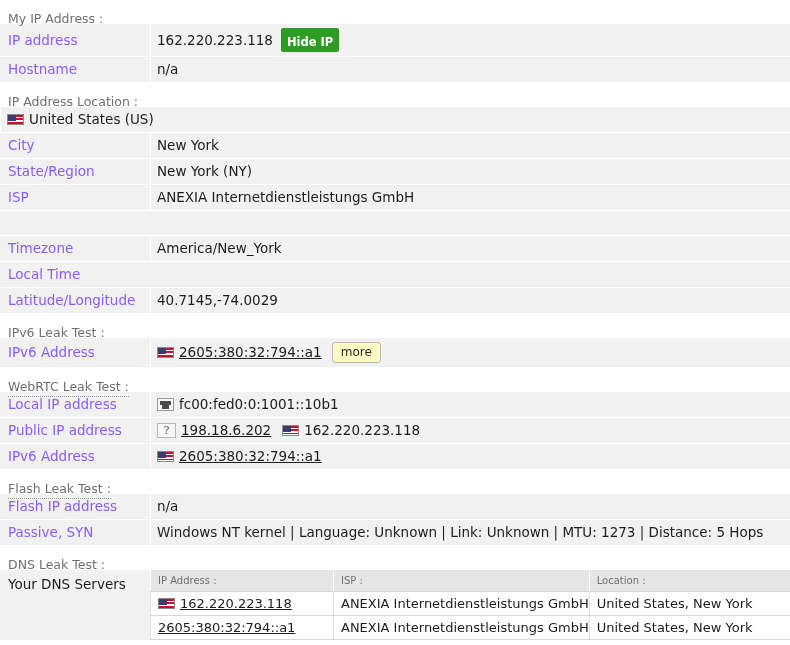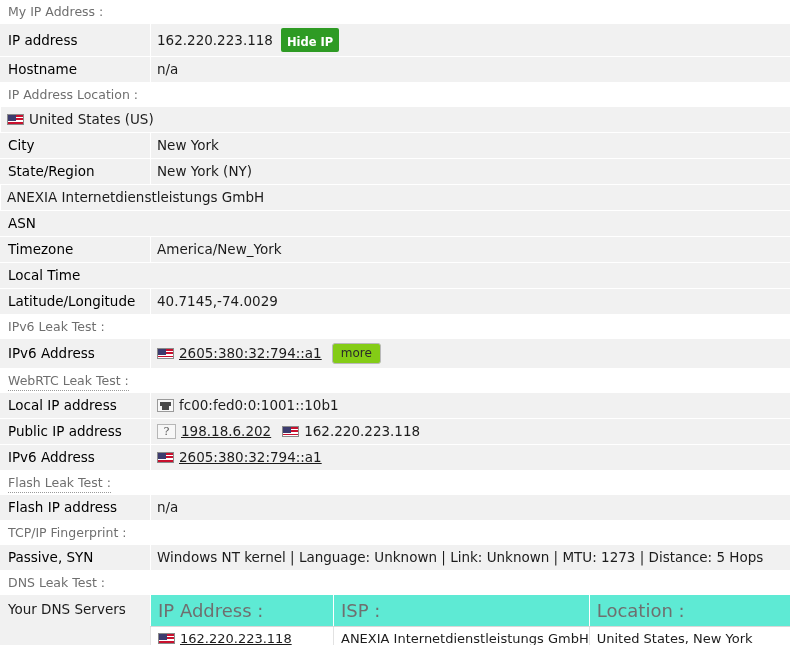--- a/index.html
+++ b/index.html
@@ -18,41 +18,41 @@
 
   
   .section-header {
     font-size: 12.5px;
     color: #6f6f6f;
     padding: 4px 0 4px 8px;
     line-height: 16px;
     height: 16px;
     white-space: nowrap;
   }
-  .section-header .htext { display: inline-block; }
+  .section-header .htext { display: inline-block; margin-top: 7px; }
   .section-header.dotted .htext {
     border-bottom: 1px dotted #9a9a9a;
     padding-bottom: 1px;
   }
 
   
   .row {
     display: flex;
     background: #f1f1f1;
     border-bottom: 1px solid #ffffff;
     min-height: 24px;
     align-items: center;
   }
   .row .label {
     width: 150px;
     min-width: 150px;
     box-sizing: border-box;
     padding: 4px 0 4px 8px;
     font-size: 13.5px;
-    color: #000000;
+    color: #8b5cf6;
     line-height: 17px;
     white-space: nowrap;
   }
   .row .value {
     flex: 1;
     box-sizing: border-box;
     padding: 4px 0 4px 6px;
     font-size: 13.5px;
     color: #1c1c1c;
     line-height: 17px;
@@ -160,21 +160,21 @@
     padding: 8px 6px 3px 6px;
     line-height: 13px;
     border-radius: 2px;
     display: inline-block;
     cursor: pointer;
     margin-left: 3px;
   }
 
   
   .more-btn {
-    background: #84cc16;
+    background: #fef9c3;
     border: 1px solid #b9b9b9;
     border-radius: 3px;
     font-size: 12px;
     color: #2a2a2a;
     padding: 2px 8px 3px 8px;
     line-height: 14px;
     display: inline-block;
     cursor: pointer;
     margin-left: 5px;
     font-family: "DejaVu Sans", "Liberation Sans", sans-serif;
@@ -196,23 +196,23 @@
     line-height: 17px;
     white-space: nowrap;
   }
   .dns-table {
     flex: 1;
     border-collapse: collapse;
     background: #ffffff;
     table-layout: fixed;
   }
   .dns-table th {
-    background: #5eead4;
+    background: #e5e5e5;
     font-weight: normal;
-    font-size: 18px;
+    font-size: 10px;
     color: #6f6f6f;
     text-align: left;
     padding: 5px 0 5px 7px;
     border-left: 1px solid #ffffff;
     border-bottom: 1px solid #d8d8d8;
     white-space: nowrap;
   }
   .dns-table td {
     font-size: 13px;
     color: #1c1c1c;
@@ -277,27 +277,27 @@
   </div>
 
   <div class="row">
     <div class="label">State/Region</div>
     <div class="value">
       <span>New York (NY)</span>
     </div>
   </div>
 
   <div class="row">
+    <div class="label">ISP</div>
     <div class="value">
       <span>ANEXIA Internetdienstleistungs GmbH</span>
     </div>
   </div>
 
   <div class="row">
-    <div class="label">ASN</div>
   </div>
 
   <div class="row">
     <div class="label">Timezone</div>
     <div class="value">
       <span>America/New_York</span>
     </div>
   </div>
 
   <div class="row">
@@ -358,23 +358,20 @@
     <span class="htext">Flash Leak Test :</span>
   </div>
 
   <div class="row">
     <div class="label">Flash IP address</div>
     <div class="value">
       <span>n/a</span>
     </div>
   </div>
 
-  <div class="section-header">
-    <span class="htext">TCP/IP Fingerprint :</span>
-  </div>
 
   <div class="row">
     <div class="label">Passive, SYN</div>
     <div class="value">
       <span>Windows NT kernel | Language: Unknown | Link: Unknown | MTU: 1273 | Distance: 5 Hops</span>
     </div>
   </div>
 
   <div class="section-header">
     <span class="htext">DNS Leak Test :</span>

